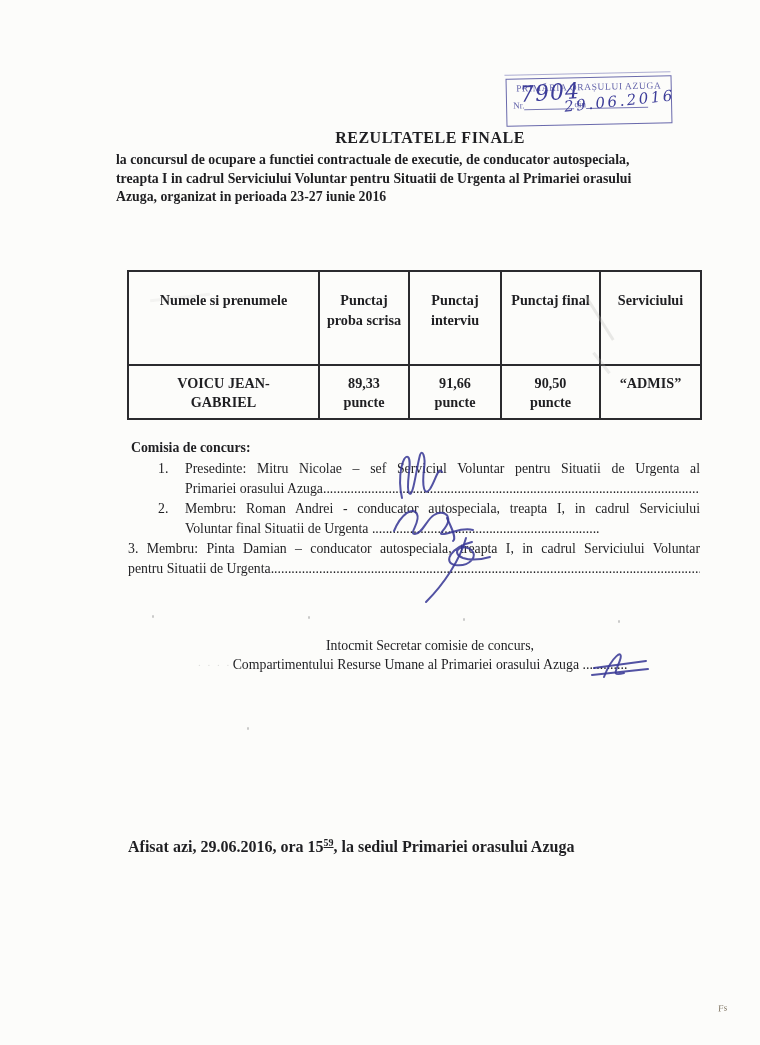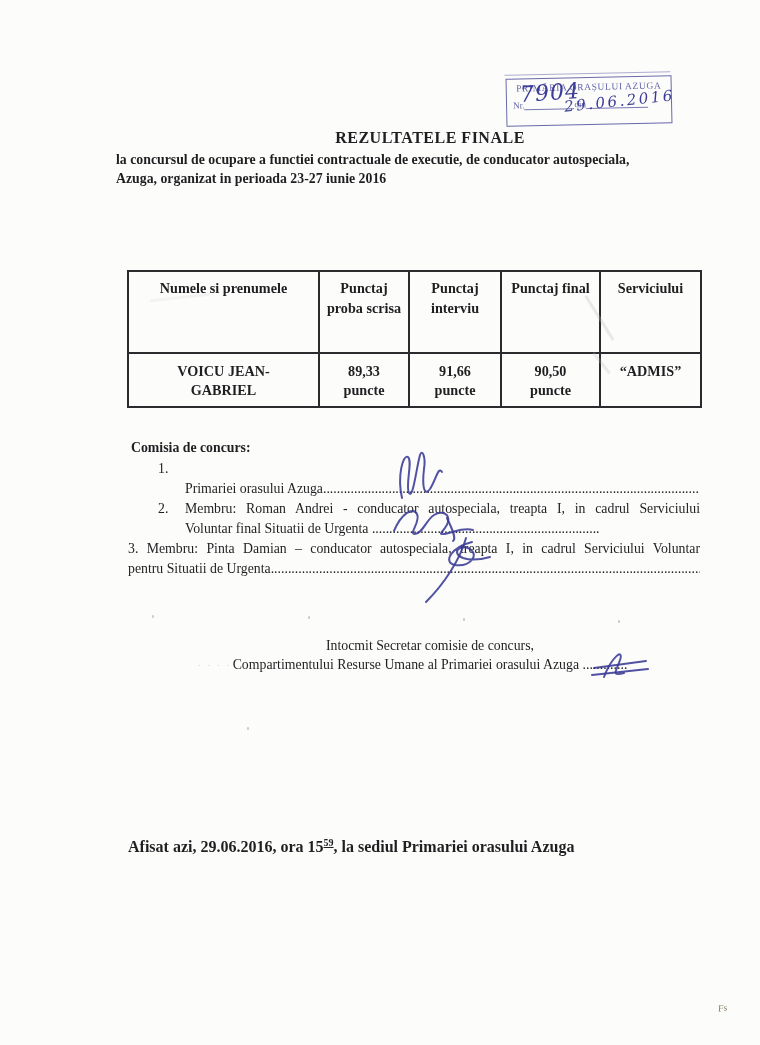--- a/index.html
+++ b/index.html
@@ -50,21 +50,21 @@
   
   table.results{
     position:absolute;left:127px;top:270px;
     border-collapse:collapse;table-layout:fixed;width:573px;
   }
   table.results th, table.results td{
     border:2px solid #2b2b2e;
     font-weight:bold;vertical-align:top;text-align:center;
     overflow:visible;
   }
-  table.results th{height:73px;font-size:14.2px;line-height:20px;padding-top:6px;}
+  table.results th{height:73px;font-size:14.2px;line-height:20px;padding-top:18px;}
   table.results td{height:43px;font-size:14.2px;line-height:19px;padding-top:8px;}
   .name-wrap{display:inline-block;max-width:140px;}
   .cell-line{display:block;}
   
   .committee-heading{position:absolute;left:131px;top:440px;font-weight:bold;font-size:13.8px;}
   .committee{position:absolute;left:128px;top:459px;width:572px;font-size:13.8px;line-height:20px;}
   .cline{position:relative;height:20px;}
   .cline.indent{padding-left:57px;box-sizing:border-box;}
   .cline.just{text-align:justify;text-align-last:justify;}
   .num{position:absolute;left:30px;top:0;}
@@ -96,20 +96,21 @@
   <div class="stamp">
     <div class="stamp-org">PRIMĂRIA ORAȘULUI AZUGA</div>
     <div class="stamp-nr-row"><span>Nr.</span><span class="stamp-line line-nr"></span><span>din</span><span class="stamp-line line-date"></span></div>
   </div>
   <div class="hand hand-nr">7904</div>
   <div class="hand hand-date">29.06.2016</div>
 
   <div class="doc-title">REZULTATELE FINALE</div>
   <div class="doc-subtitle">
     <div>la concursul de ocupare a functiei contractuale de executie, de conducator autospeciala,</div>
+    <div>treapta I in cadrul Serviciului Voluntar pentru Situatii de Urgenta al Primariei orasului</div>
     <div>Azuga, organizat in perioada 23-27 iunie 2016</div>
   </div>
 
   <table class="results">
     <colgroup>
         <col style="width:191px">
         <col style="width:90px">
         <col style="width:92px">
         <col style="width:99px">
         <col style="width:101px">
@@ -137,21 +138,21 @@
             <span class="cell-line">puncte</span>
           </td>
       <td><span>“ADMIS”</span></td>
     </tr>
   </tbody>
     </table>
 
   <div class="committee-heading">Comisia de concurs:</div>
   <div class="committee">
     <div class="cline indent just">
-      <span class="num">1.</span>
+      <span class="num">1.</span><span>Presedinte: Mitru Nicolae – sef Serviciul Voluntar pentru Situatii de Urgenta al</span>
     </div>
     <div class="cline indent">
       <span class="leader w1"><span>Primariei orasului Azuga</span><span>..................................................................................................................................</span></span>
     </div>
     <div class="cline indent just">
       <span class="num">2.</span><span>Membru: Roman Andrei - conducator autospeciala, treapta I, in cadrul Serviciului</span>
     </div>
     <div class="cline indent">
       <span class="leader w2"><span>Voluntar final Situatii de Urgenta </span><span>................................................................................</span></span>
     </div>

